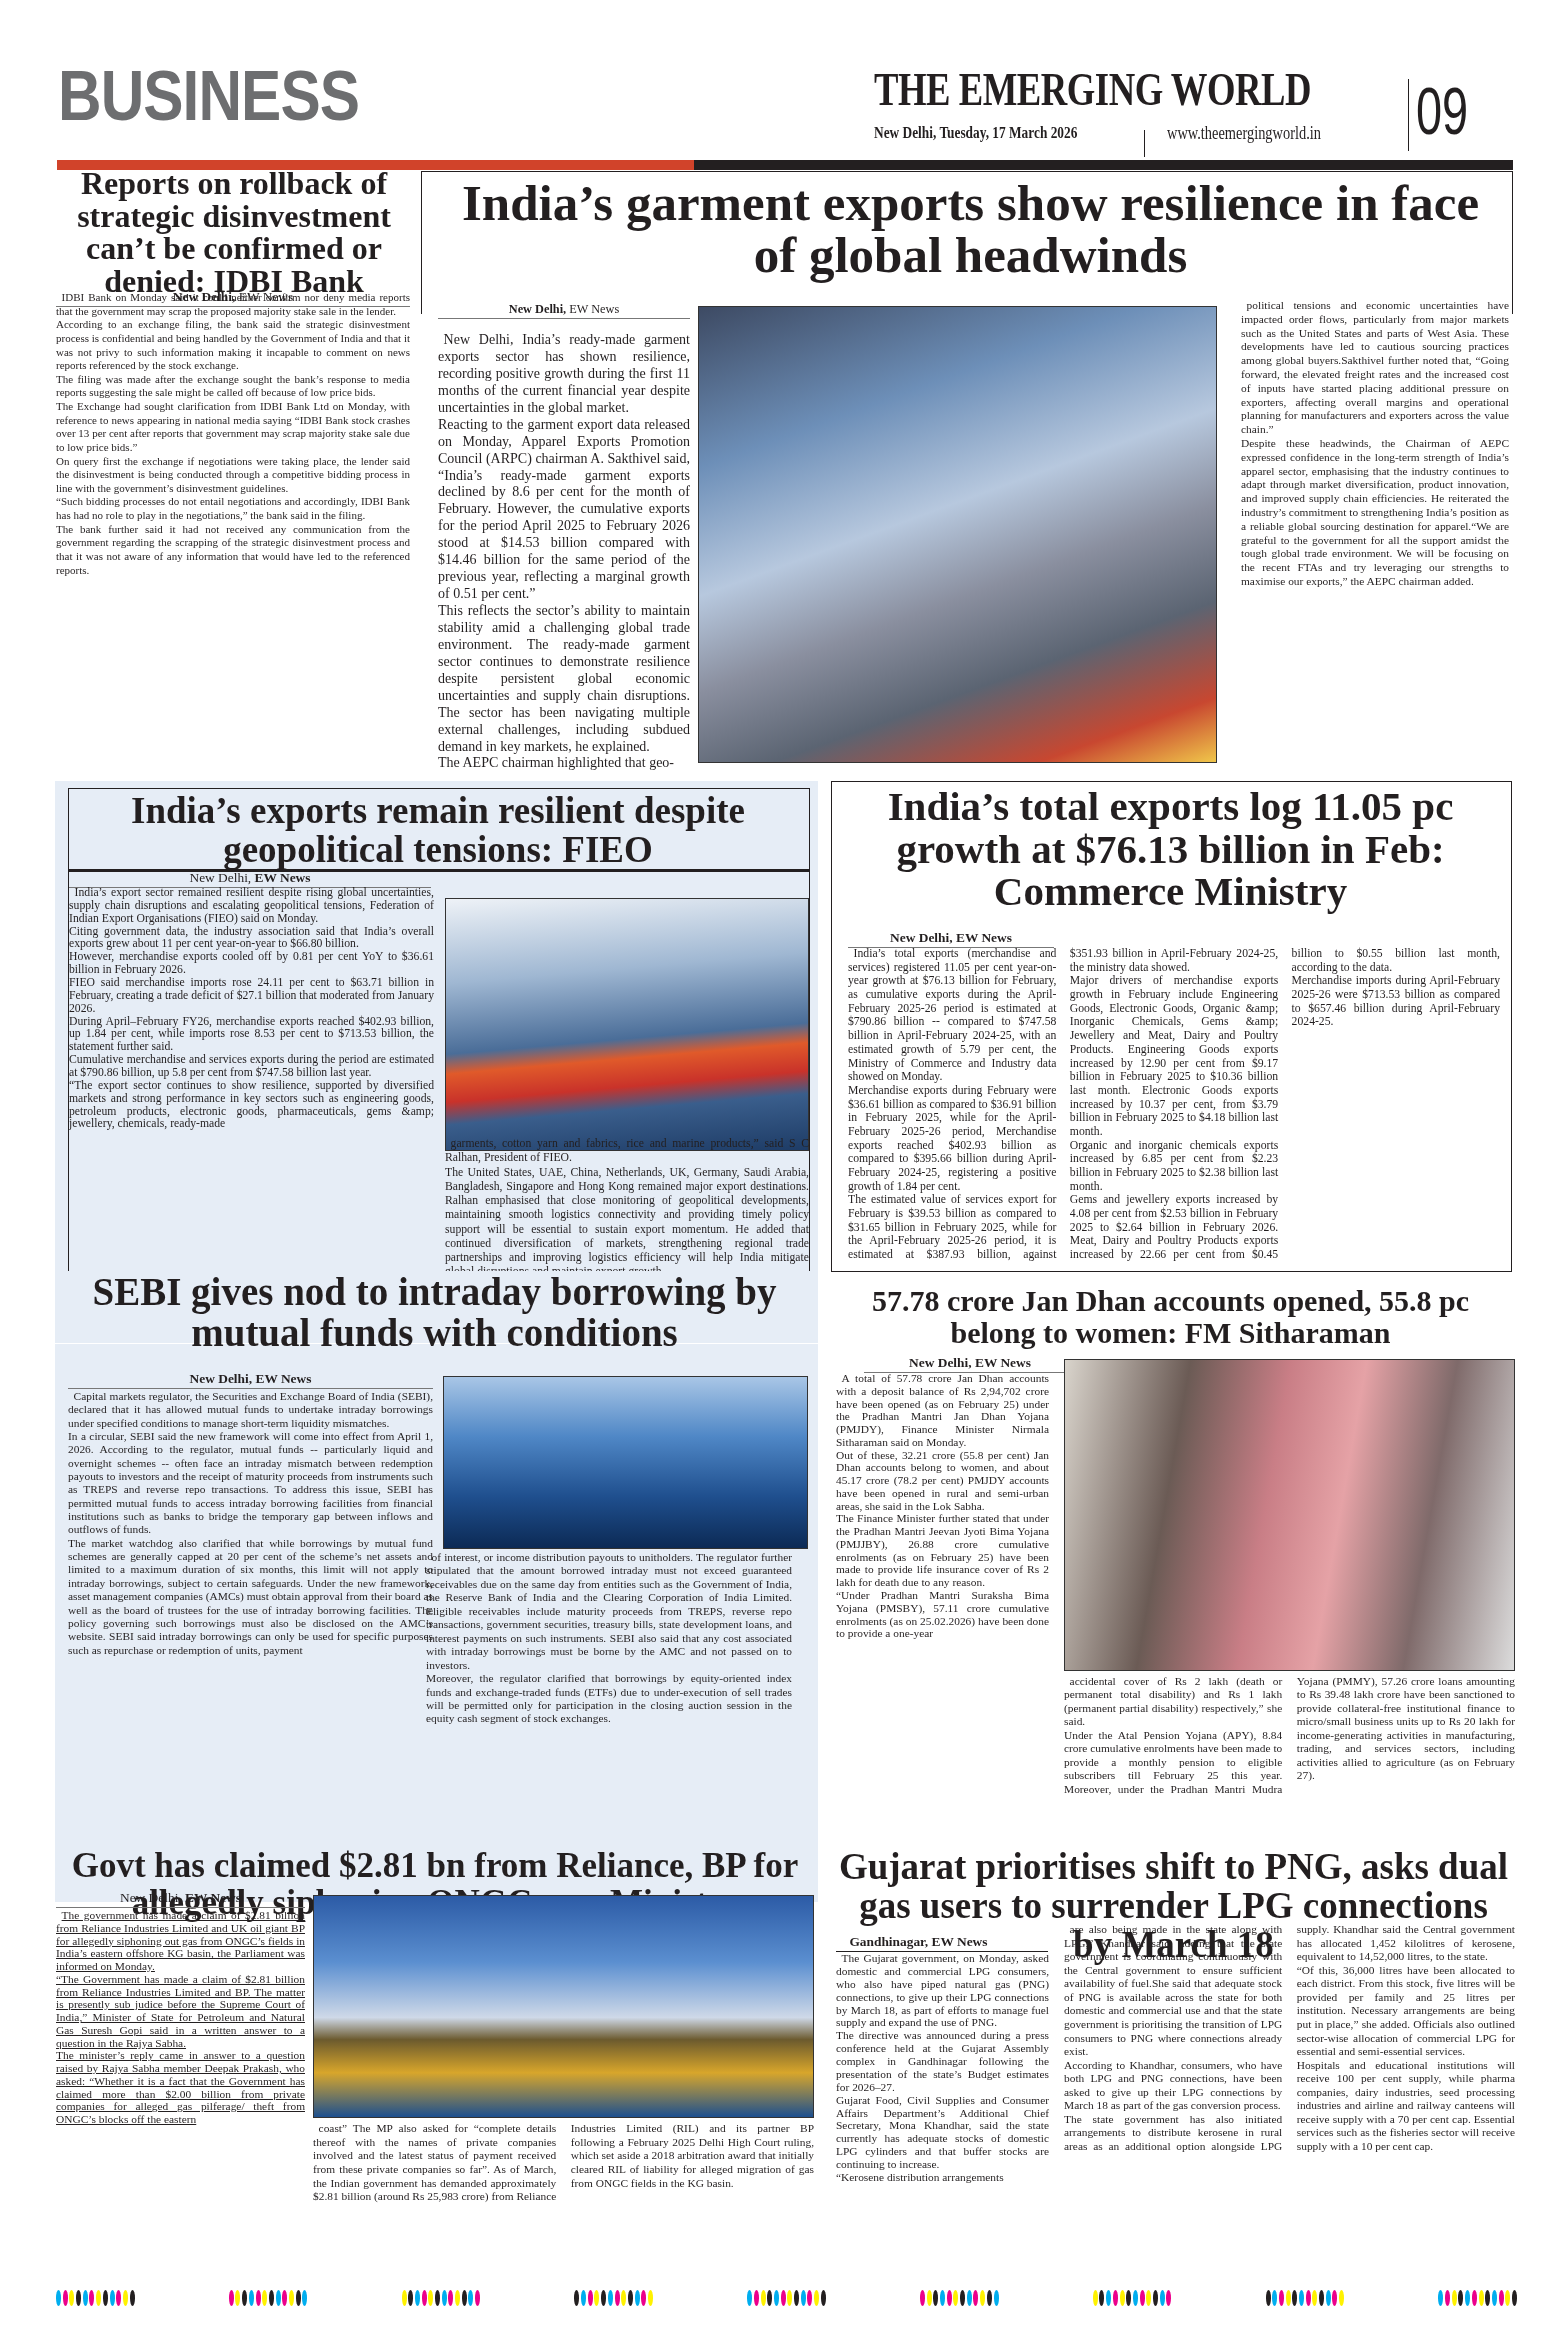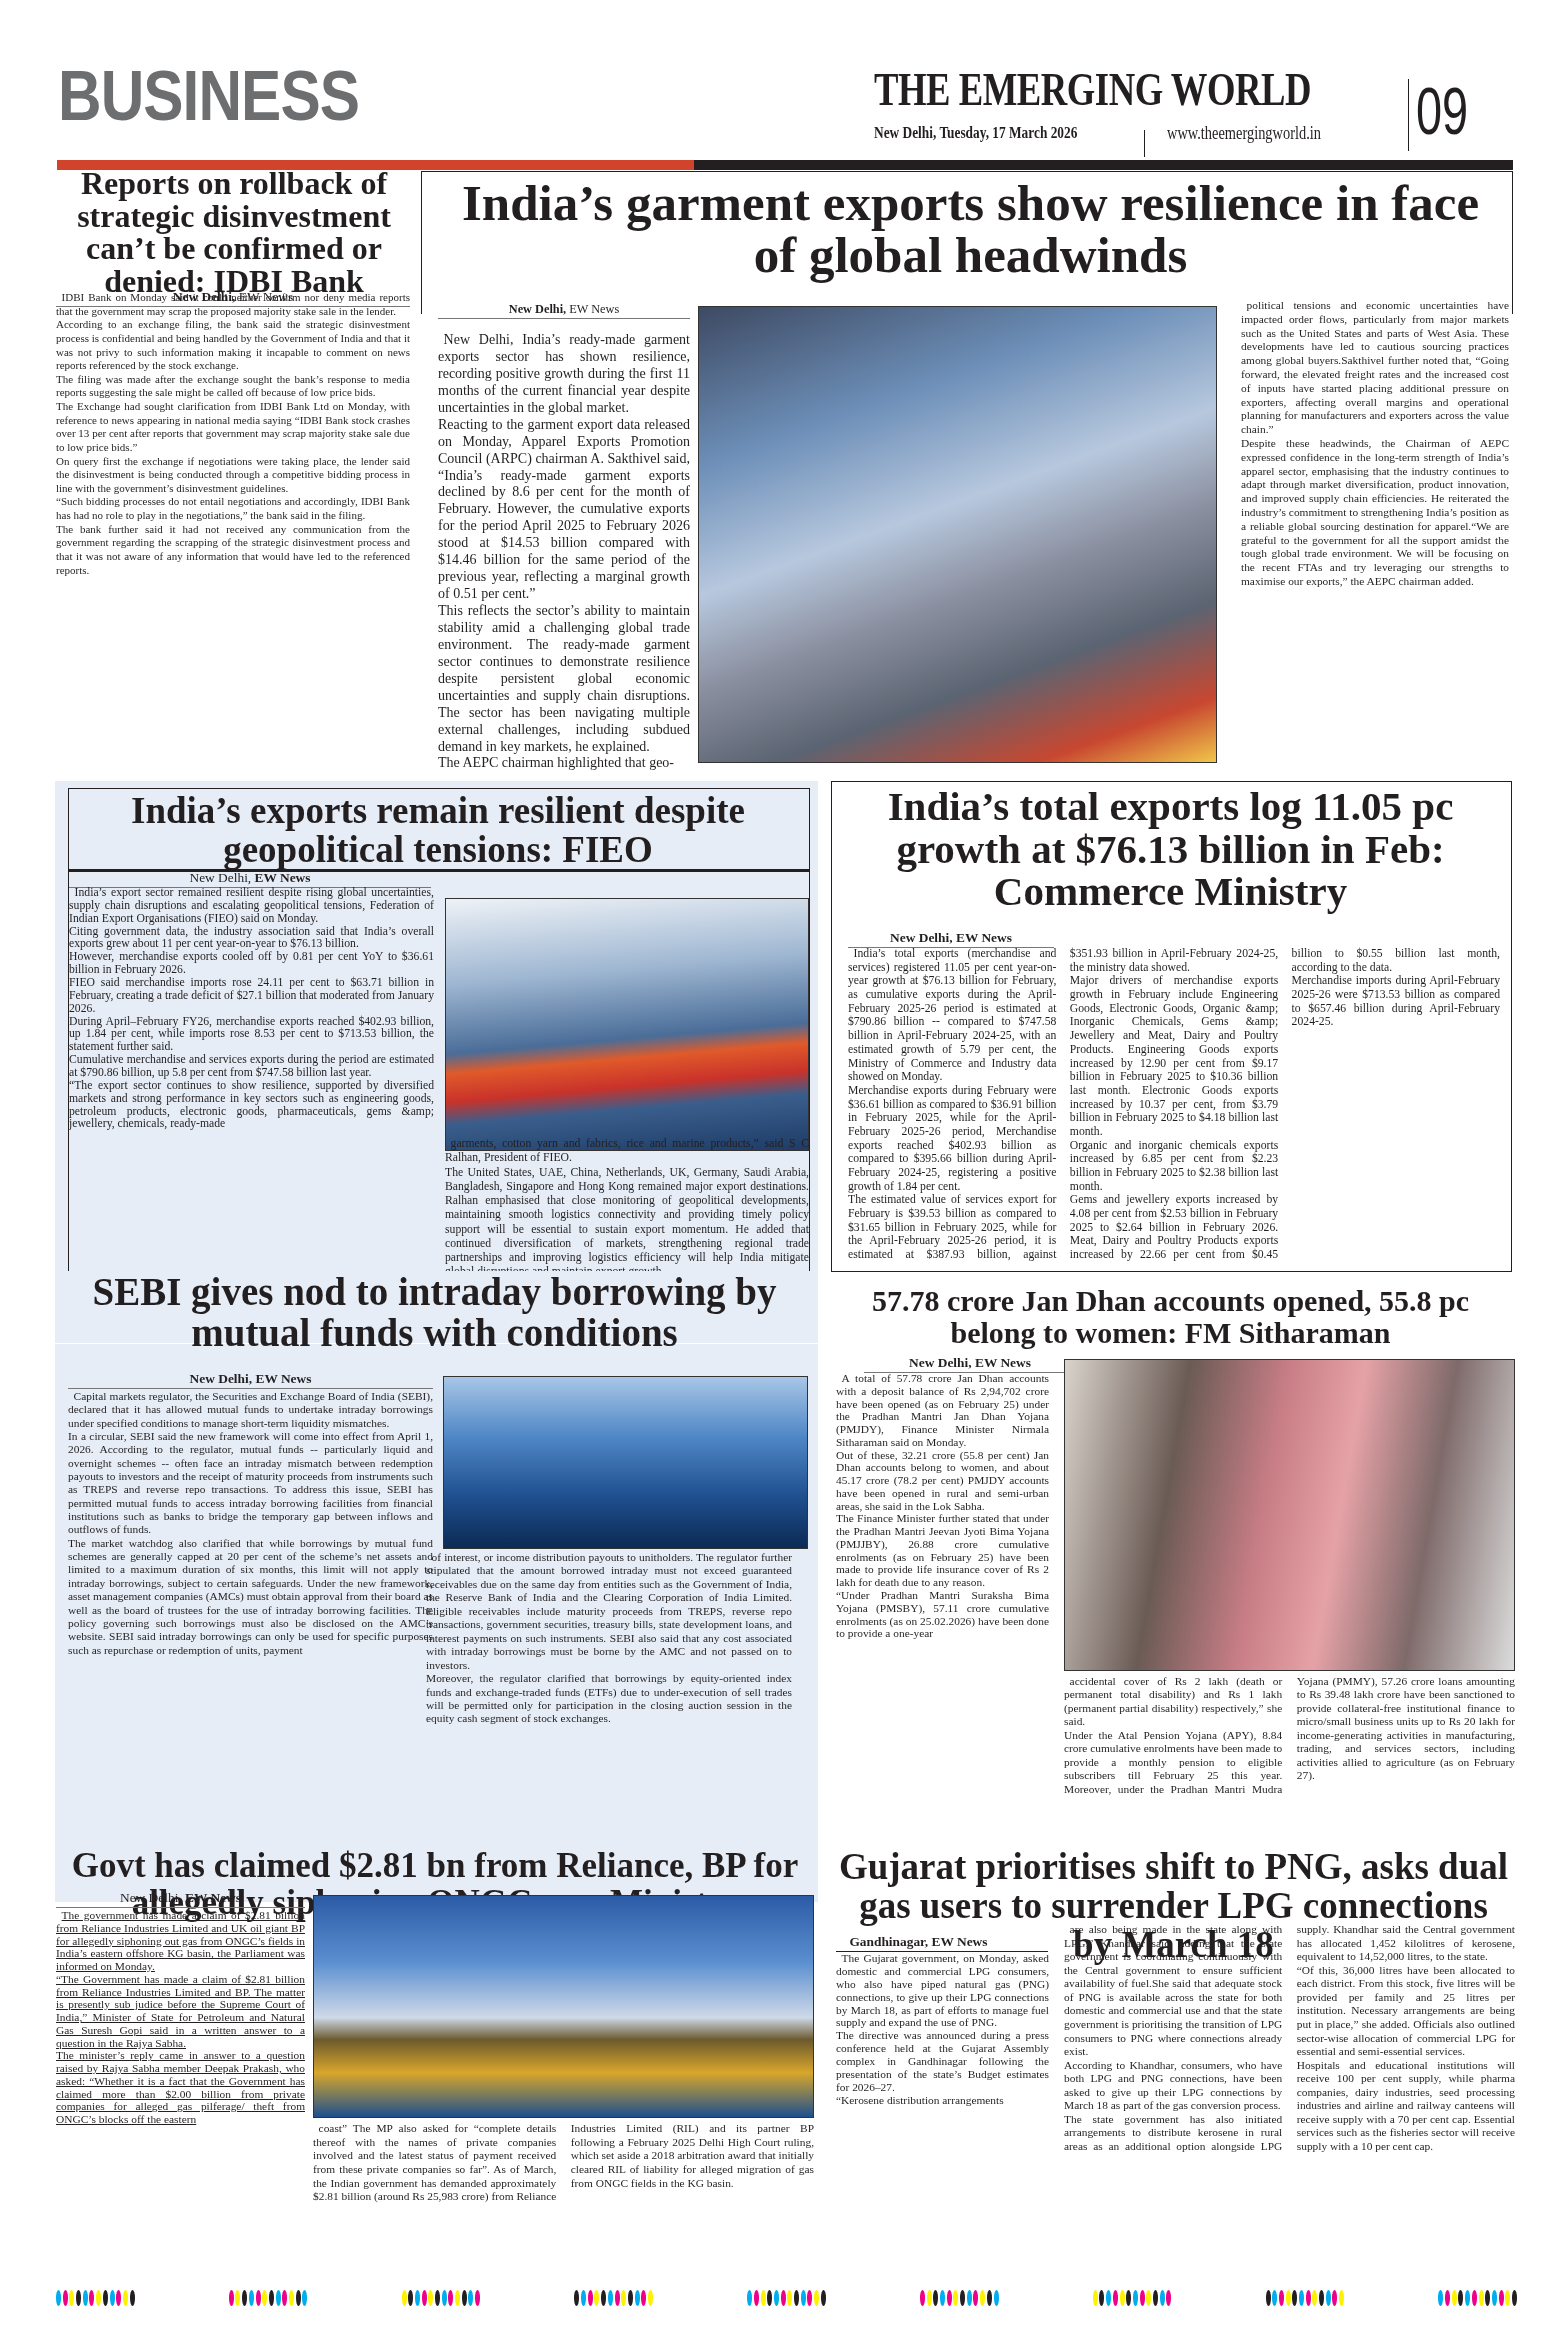--- a/index.html
+++ b/index.html
@@ -145,21 +145,21 @@
   <div class="abs shade fieo-bg"></div>
   <div class="abs boxed fieo-box"></div>
   <h1 class="abs hed fieo-hed">India’s exports remain resilient despite geopolitical tensions: FIEO</h1>
   <div class="abs fieo-hed-rule"></div>
   <div class="abs byline fieo-by">
     <span>New Delhi,</span>
     <b>EW News</b>
   </div>
   <div class="abs body fieo-body1">
     <p>India’s export sector remained resilient despite rising global uncertainties, supply chain disruptions and escalating geopolitical tensions, Federation of Indian Export Organisations (FIEO) said on Monday.</p>
-    <p>Citing government data, the industry association said that India’s overall exports grew about 11 per cent year-on-year to $76.13 billion.</p>
+    <p>Citing government data, the industry association said that India’s overall exports grew about 11 per cent year-on-year to $66.80 billion.</p>
     <p>However, merchandise exports cooled off by 0.81 per cent YoY to $36.61 billion in February 2026.</p>
     <p>FIEO said merchandise imports rose 24.11 per cent to $63.71 billion in February, creating a trade deficit of $27.1 billion that moderated from January 2026.</p>
     <p>During April–February FY26, merchandise exports reached $402.93 billion, up 1.84 per cent, while imports rose 8.53 per cent to $713.53 billion, the statement further said.</p>
     <p>Cumulative merchandise and services exports during the period are estimated at $790.86 billion, up 5.8 per cent from $747.58 billion last year.</p>
     <p>“The export sector continues to show resilience, supported by diversified markets and strong performance in key sectors such as engineering goods, petroleum products, electronic goods, pharmaceuticals, gems &amp;amp; jewellery, chemicals, ready-made</p>
   </div>
   <div class="abs photo fieo-photo" title="cargo-ship-photo"></div>
   <div class="abs body fieo-body2">
     <p>garments, cotton yarn and fabrics, rice and marine products,” said S C Ralhan, President of FIEO.</p>
     <p>The United States, UAE, China, Netherlands, UK, Germany, Saudi Arabia, Bangladesh, Singapore and Hong Kong remained major export destinations. Ralhan emphasised that close monitoring of geopolitical developments, maintaining smooth logistics connectivity and providing timely policy support will be essential to sustain export momentum. He added that continued diversification of markets, strengthening regional trade partnerships and improving logistics efficiency will help India mitigate global disruptions and maintain export growth.</p>
@@ -242,20 +242,21 @@
 
 <div>
   <h1 class="abs hed guj-hed">Gujarat prioritises shift to PNG, asks dual gas users to surrender LPG connections by March 18</h1>
   <div class="abs byline guj-by">
     <b>Gandhinagar,</b>
     <b>EW News</b>
   </div>
   <div class="abs body guj-body1">
     <p>The Gujarat government, on Monday, asked domestic and commercial LPG consumers, who also have piped natural gas (PNG) connections, to give up their LPG connections by March 18, as part of efforts to manage fuel supply and expand the use of PNG.</p>
     <p>The directive was announced during a press conference held at the Gujarat Assembly complex in Gandhinagar following the presentation of the state’s Budget estimates for 2026–27.</p>
+    <p>Gujarat Food, Civil Supplies and Consumer Affairs Department’s Additional Chief Secretary, Mona Khandhar, said the state currently has adequate stocks of domestic LPG cylinders and that buffer stocks are continuing to increase.</p>
     <p>“Kerosene distribution arrangements</p>
   </div>
   <div class="abs body guj-body2">
     <p>are also being made in the state along with LPG,” Khandhar said, adding that the state government is coordinating continuously with the Central government to ensure sufficient availability of fuel.She said that adequate stock of PNG is available across the state for both domestic and commercial use and that the state government is prioritising the transition of LPG consumers to PNG where connections already exist.</p>
     <p>According to Khandhar, consumers, who have both LPG and PNG connections, have been asked to give up their LPG connections by March 18 as part of the gas conversion process.</p>
     <p>The state government has also initiated arrangements to distribute kerosene in rural areas as an additional option alongside LPG supply. Khandhar said the Central government has allocated 1,452 kilolitres of kerosene, equivalent to 14,52,000 litres, to the state.</p>
     <p>“Of this, 36,000 litres have been allocated to each district. From this stock, five litres will be provided per family and 25 litres per institution. Necessary arrangements are being put in place,” she added. Officials also outlined sector-wise allocation of commercial LPG for essential and semi-essential services.</p>
     <p>Hospitals and educational institutions will receive 100 per cent supply, while pharma companies, dairy industries, seed processing industries and airline and railway canteens will receive supply with a 70 per cent cap. Essential services such as the fisheries sector will receive supply with a 10 per cent cap.</p>
   </div>
 </div>

